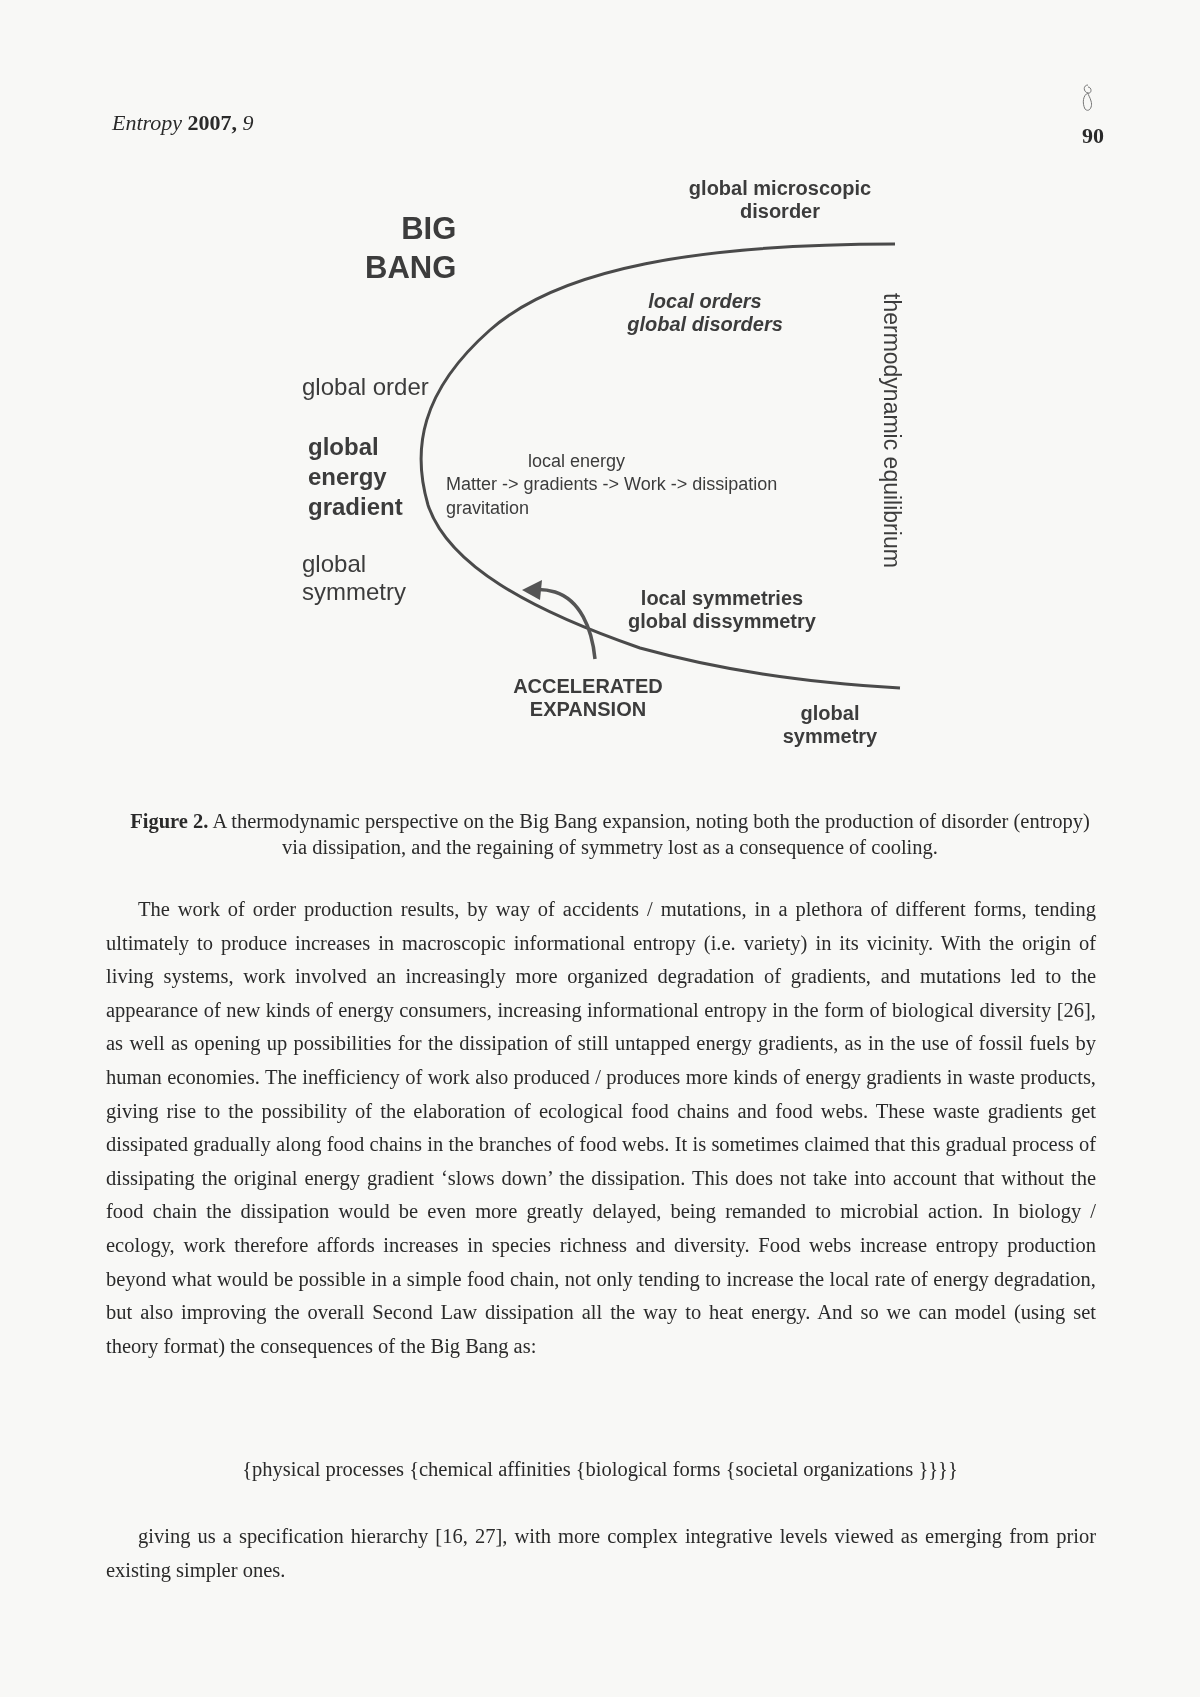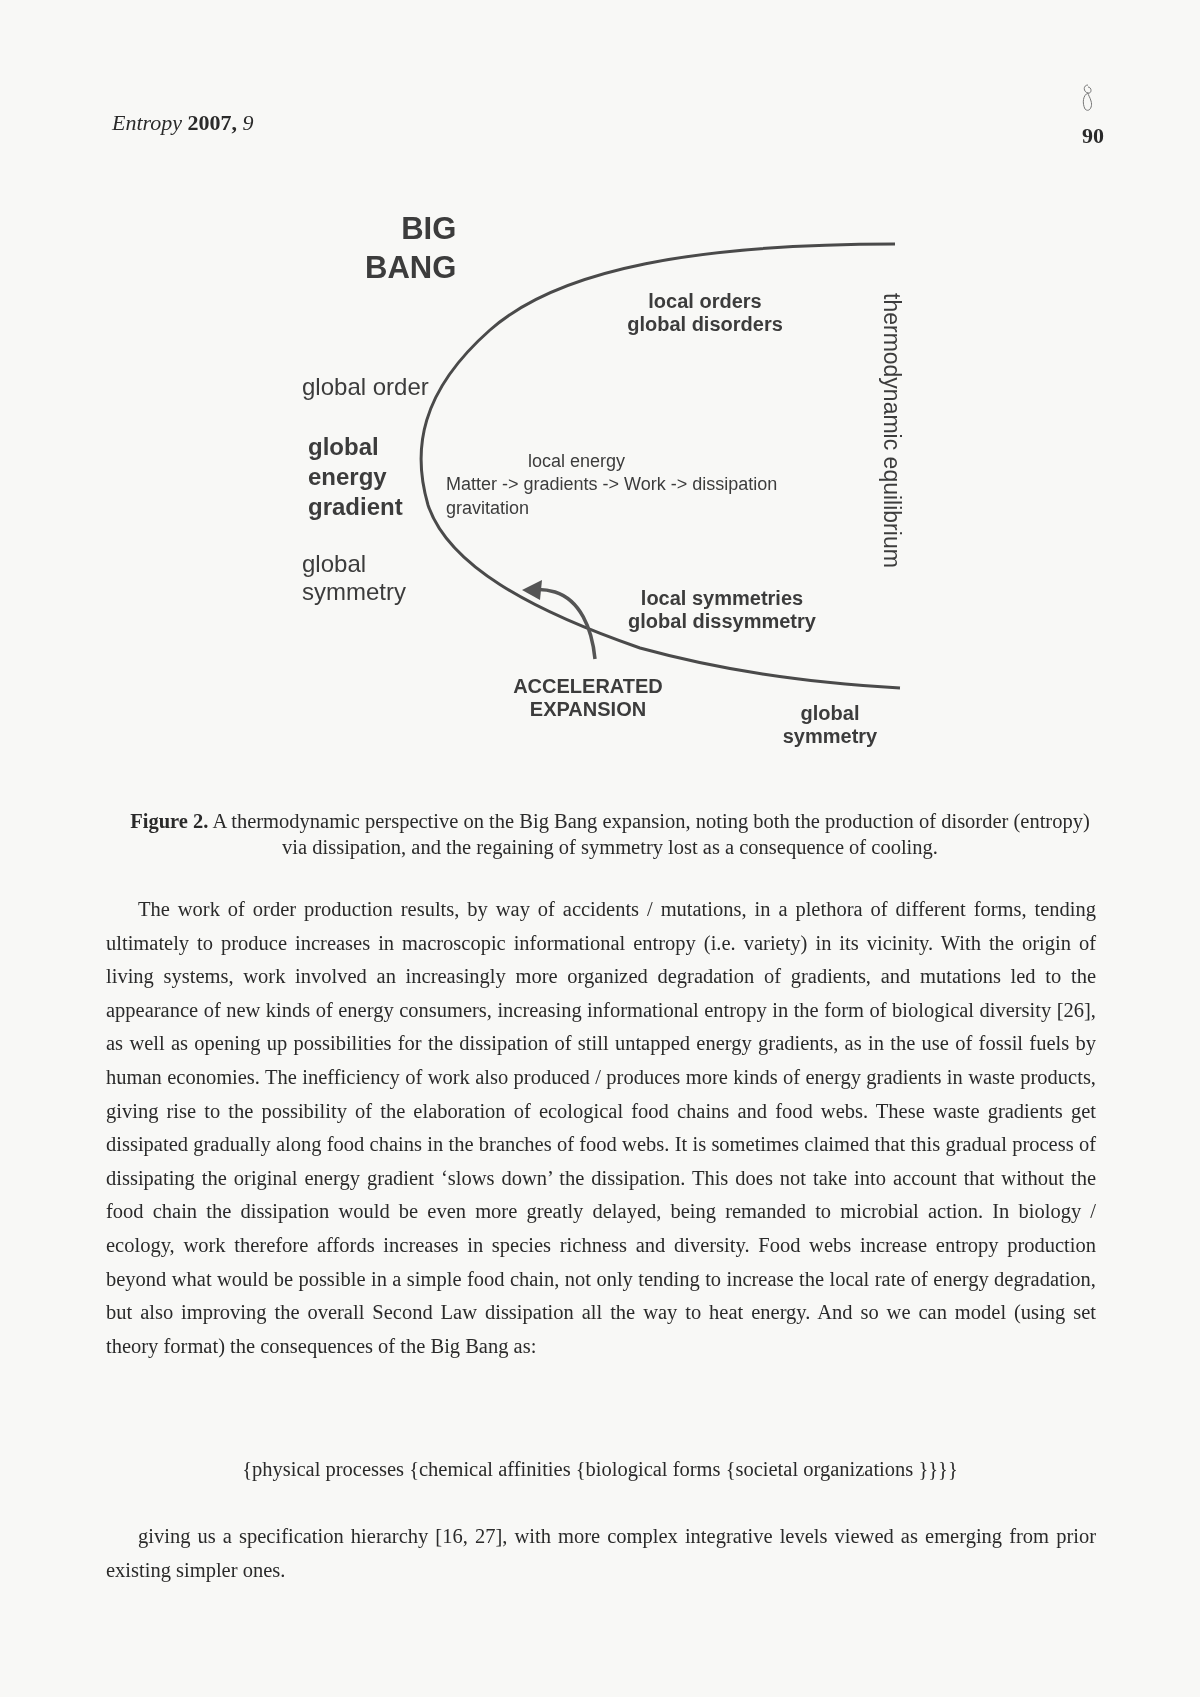--- a/index.html
+++ b/index.html
@@ -79,22 +79,26 @@
     <path d="M895 244 C700 244 560 268 490 330 C420 392 412 450 428 505 C448 565 530 610 640 648 C720 670 800 682 900 688" fill="none" stroke="#4a4a4a" stroke-width="3"></path>
     <path d="M595 659 C592 628 580 600 555 592 C545 589 538 589 532 590" fill="none" stroke="#555" stroke-width="3.5"></path>
     <polygon points="522,590 542,580 540,600" fill="#555"></polygon>
   </svg>
 
   <div class="lbl sans big" style="left:365px; top:210px;text-align:right;">
     <div>BIG</div>
     <div>BANG</div>
   </div>
 
+  <div class="lbl sans sm center" style="left:680px; top:177px; width:200px;">
+    <div>global microscopic</div>
+    <div>disorder</div>
+  </div>
 
-  <div class="lbl sans sm center" style="left:610px; top:290px; width:190px;">
+  <div class="lbl sans sm center" style="left:610px; top:290px; width:190px;font-style:italic;">
     <div>local orders</div>
     <div>global disorders</div>
   </div>
 
   <div class="lbl sans mid" style="left:302px; top:373px;">global order</div>
 
   <div class="lbl sans midb" style="left:308px; top:432px;">
     <div>global</div>
     <div>energy</div>
     <div>gradient</div>

